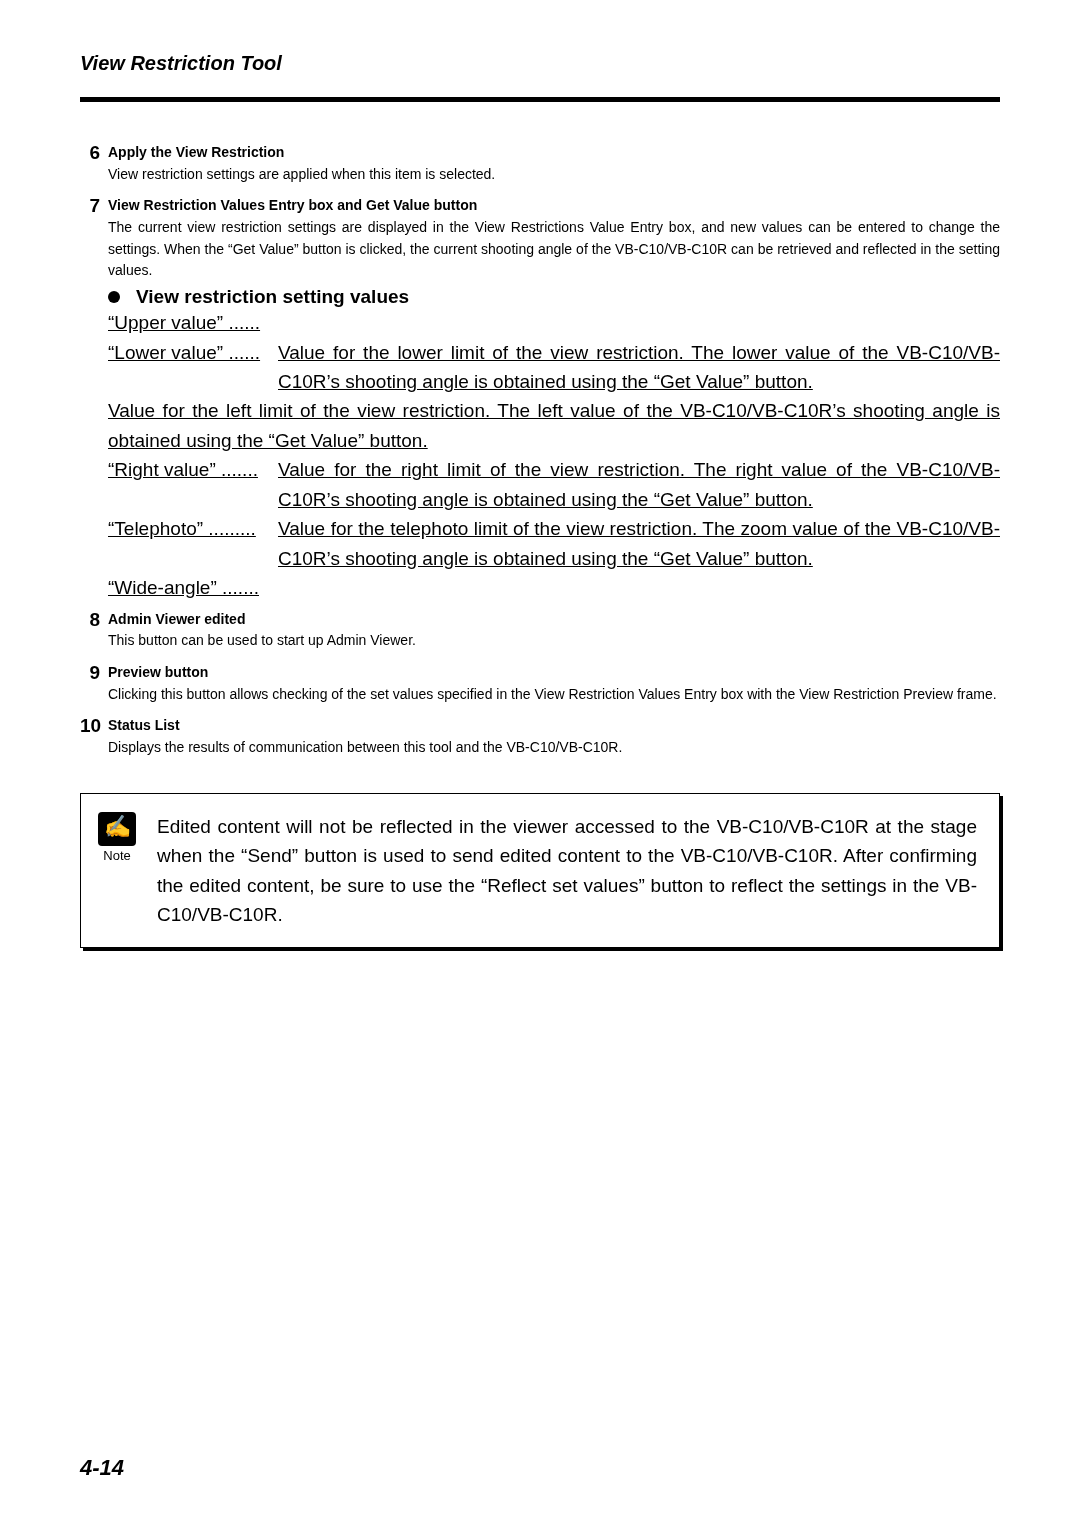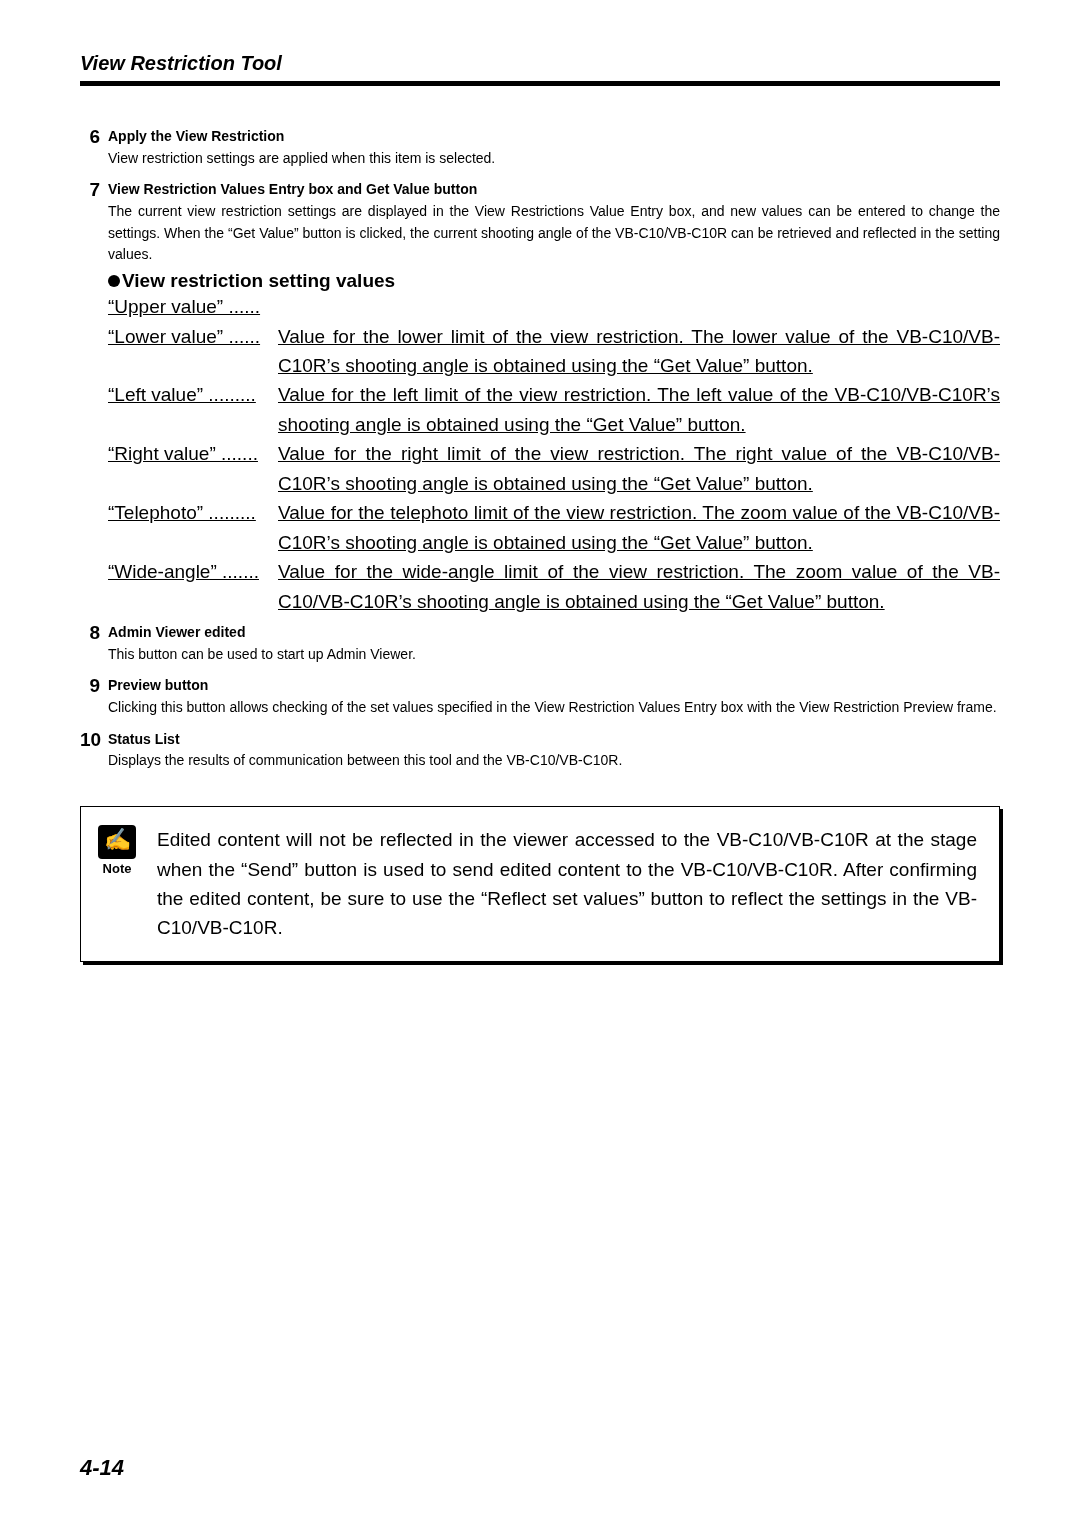--- a/index.html
+++ b/index.html
@@ -9,21 +9,21 @@
     color: #000;
     width: 1080px;
     height: 1529px;
     position: relative;
     padding: 52px 80px 40px 80px;
   }
   .header-title {
     font-weight: bold;
     font-style: italic;
     font-size: 20px;
-    margin-bottom: 6px;
+    margin-bottom: 22px;
   }
   .thick-rule {
     border: none;
     border-top: 5px solid #000;
     margin-bottom: 40px;
   }
   .item {
     display: flex;
     margin-bottom: 4px;
   }
@@ -44,21 +44,21 @@
     font-weight: bold;
   }
   .item-text { text-align: justify; }
   .bullet-heading {
     font-weight: bold;
     margin-top: 4px;
     margin-left: 28px;
     font-size: 19px;
     display: flex;
     align-items: center;
-    gap: 2px;
+    gap: 16px;
   }
   .bullet-dot {
     display: inline-block;
     width: 12px; height: 12px;
     background: #000; border-radius: 50%;
   }
   .def-list {
     margin-left: 28px;
     font-size: 19px;
     line-height: 1.55;
@@ -96,21 +96,21 @@
     border-radius: 4px;
     position: relative;
   }
   .note-icon::before {
     content: "✍";
     color: #fff;
     position: absolute;
     top: 2px; left: 6px;
     font-size: 22px;
   }
-  .note-label { font-size: 13px; font-weight: bold; margin-top: 2px; }
+  .note-label { font-size: 13px; font-weight: normal; margin-top: 2px; }
   .note-text { font-size: 19px; line-height: 1.55; text-align: justify; }
   .page-num {
     position: absolute;
     bottom: 48px;
     left: 80px;
     font-weight: bold;
     font-style: italic;
     font-size: 22px;
   }
 </style>
@@ -136,34 +136,32 @@
     </div>
     <div class="def-list">
       <div class="def-row">
         <div class="def-term">“Upper value” ......</div>
       </div>
       <div class="def-row">
         <div class="def-term">“Lower value” ......</div>
         <div class="def-desc">Value for the lower limit of the view restriction. The lower value of the VB-C10/VB-C10R’s shooting angle is obtained using the “Get Value” button.</div>
       </div>
       <div class="def-row">
-        <div class="def-term">“Left value” .........</div>
         <div class="def-desc">Value for the left limit of the view restriction. The left value of the VB-C10/VB-C10R’s shooting angle is obtained using the “Get Value” button.</div>
       </div>
       <div class="def-row">
         <div class="def-term">“Right value” .......</div>
         <div class="def-desc">Value for the right limit of the view restriction. The right value of the VB-C10/VB-C10R’s shooting angle is obtained using the “Get Value” button.</div>
       </div>
       <div class="def-row">
         <div class="def-term">“Telephoto” .........</div>
         <div class="def-desc">Value for the telephoto limit of the view restriction. The zoom value of the VB-C10/VB-C10R’s shooting angle is obtained using the “Get Value” button.</div>
       </div>
       <div class="def-row">
         <div class="def-term">“Wide-angle” .......</div>
-        <div class="def-desc">Value for the wide-angle limit of the view restriction. The zoom value of the VB-C10/VB-C10R’s shooting angle is obtained using the “Get Value” button.</div>
       </div>
     </div>
     <div style="height: 6px;"></div>
     <div class="item">
       <div class="item-num">8</div>
       <div class="item-body"><span class="item-title">Admin Viewer edited</span><div class="item-text">This button can be used to start up Admin Viewer.</div></div>
     </div>
     <div style="height: 6px;"></div>
     <div class="item">
       <div class="item-num">9</div>

